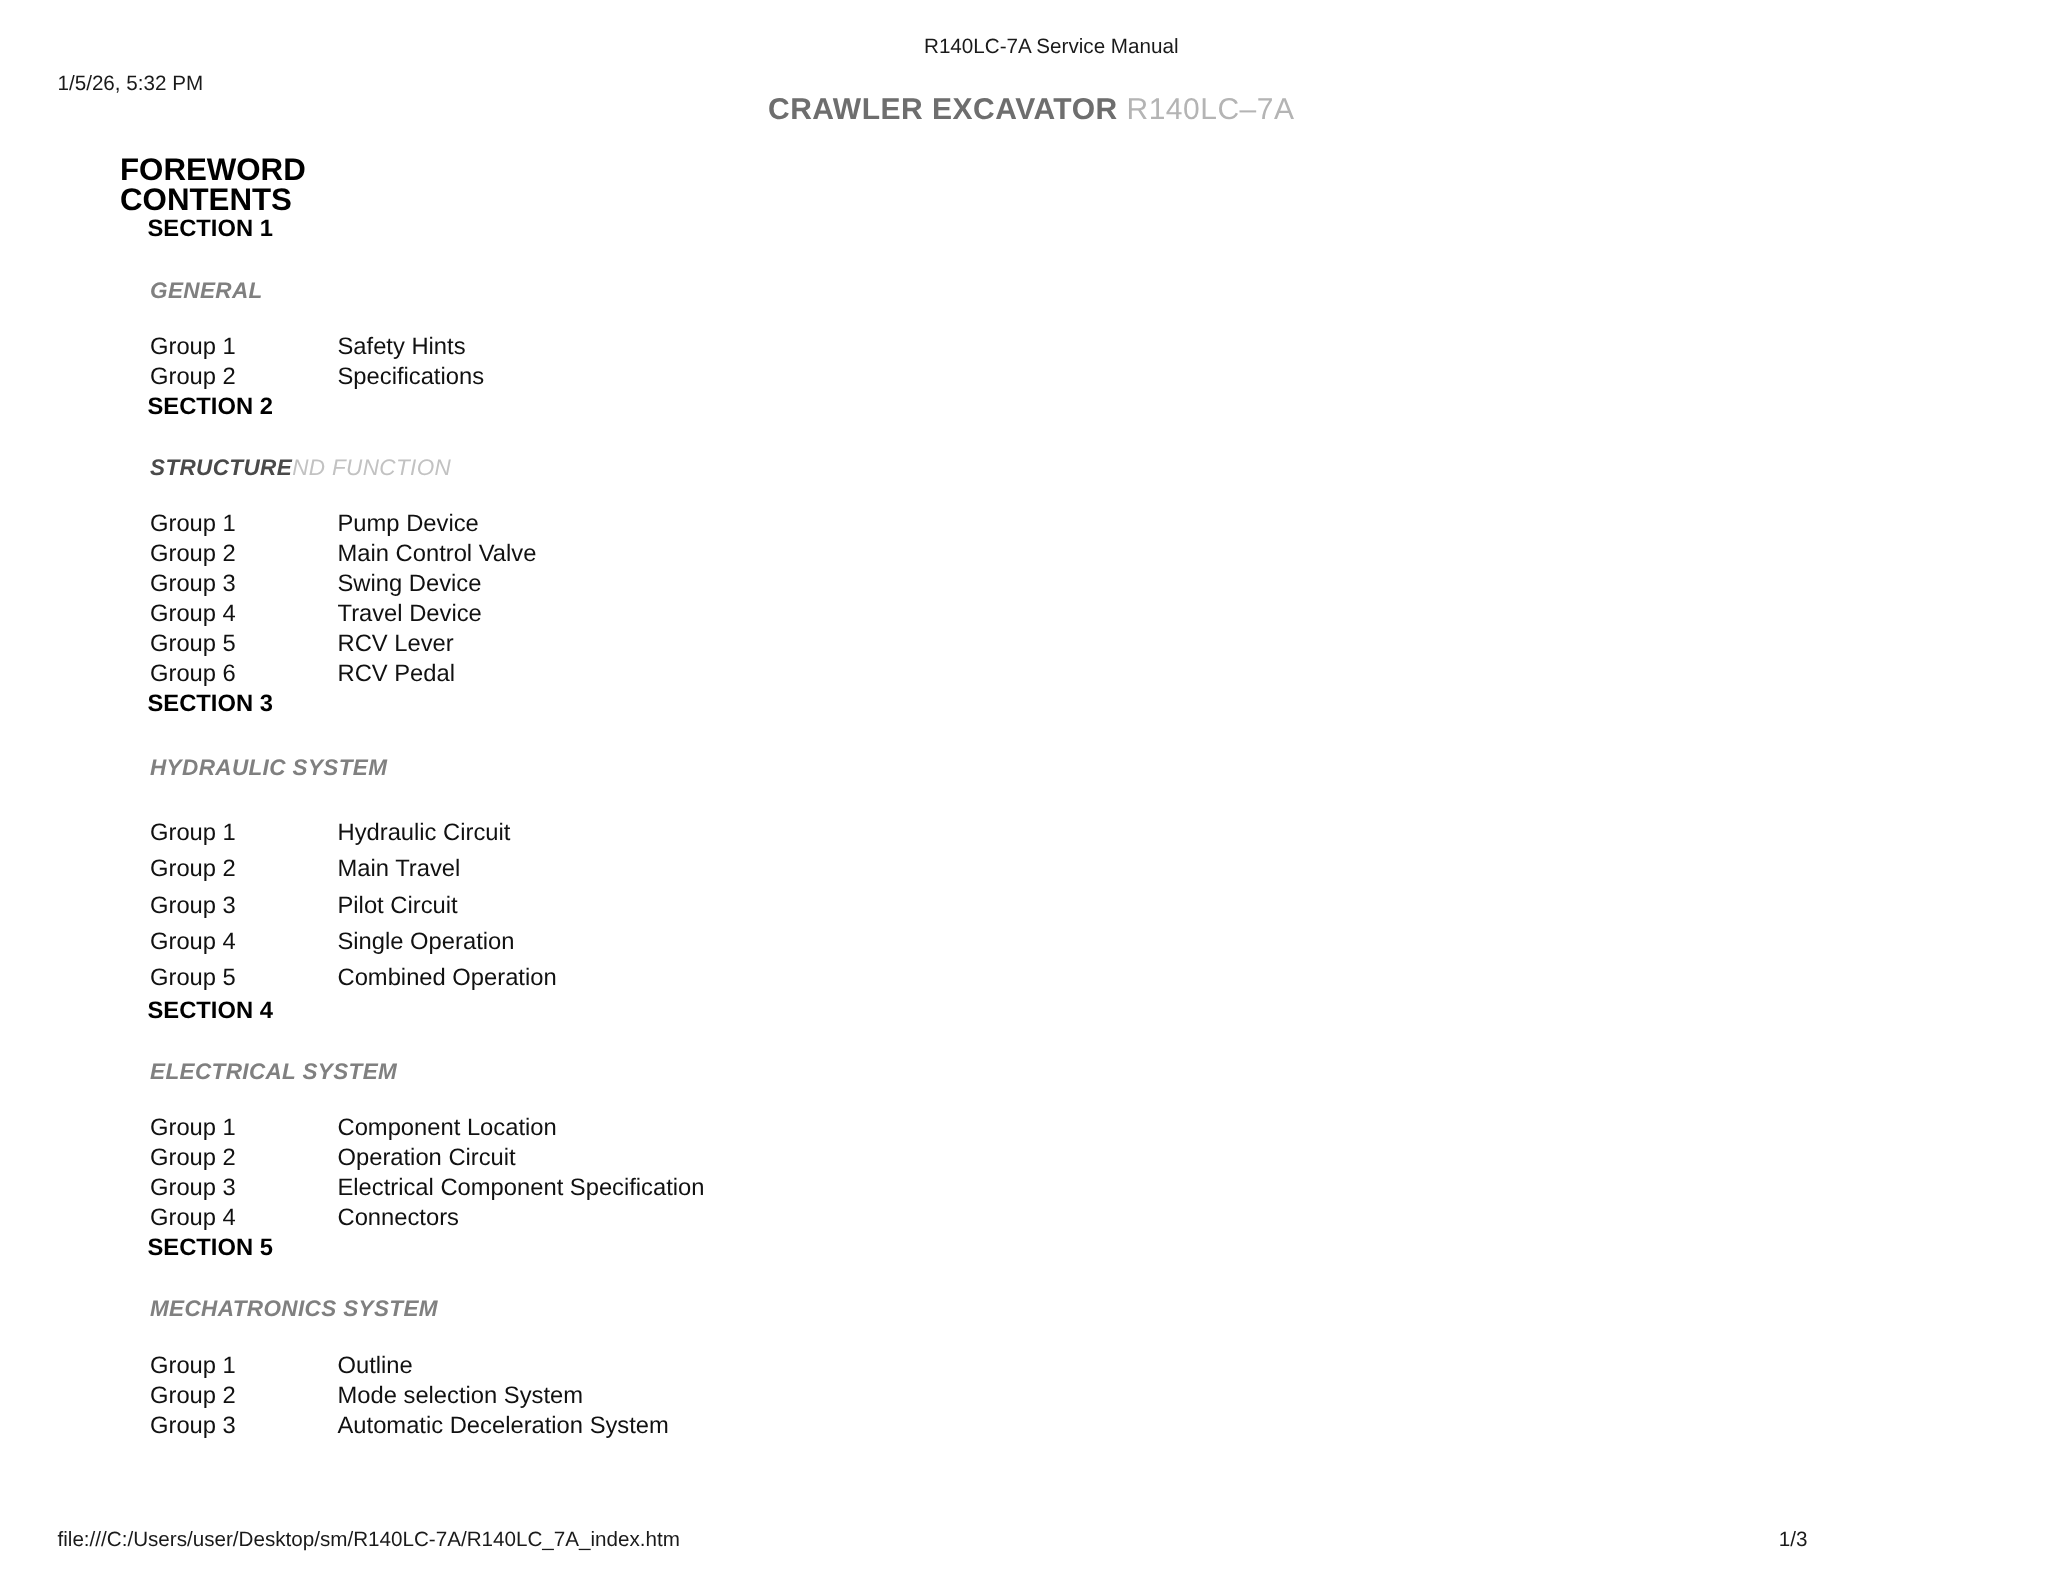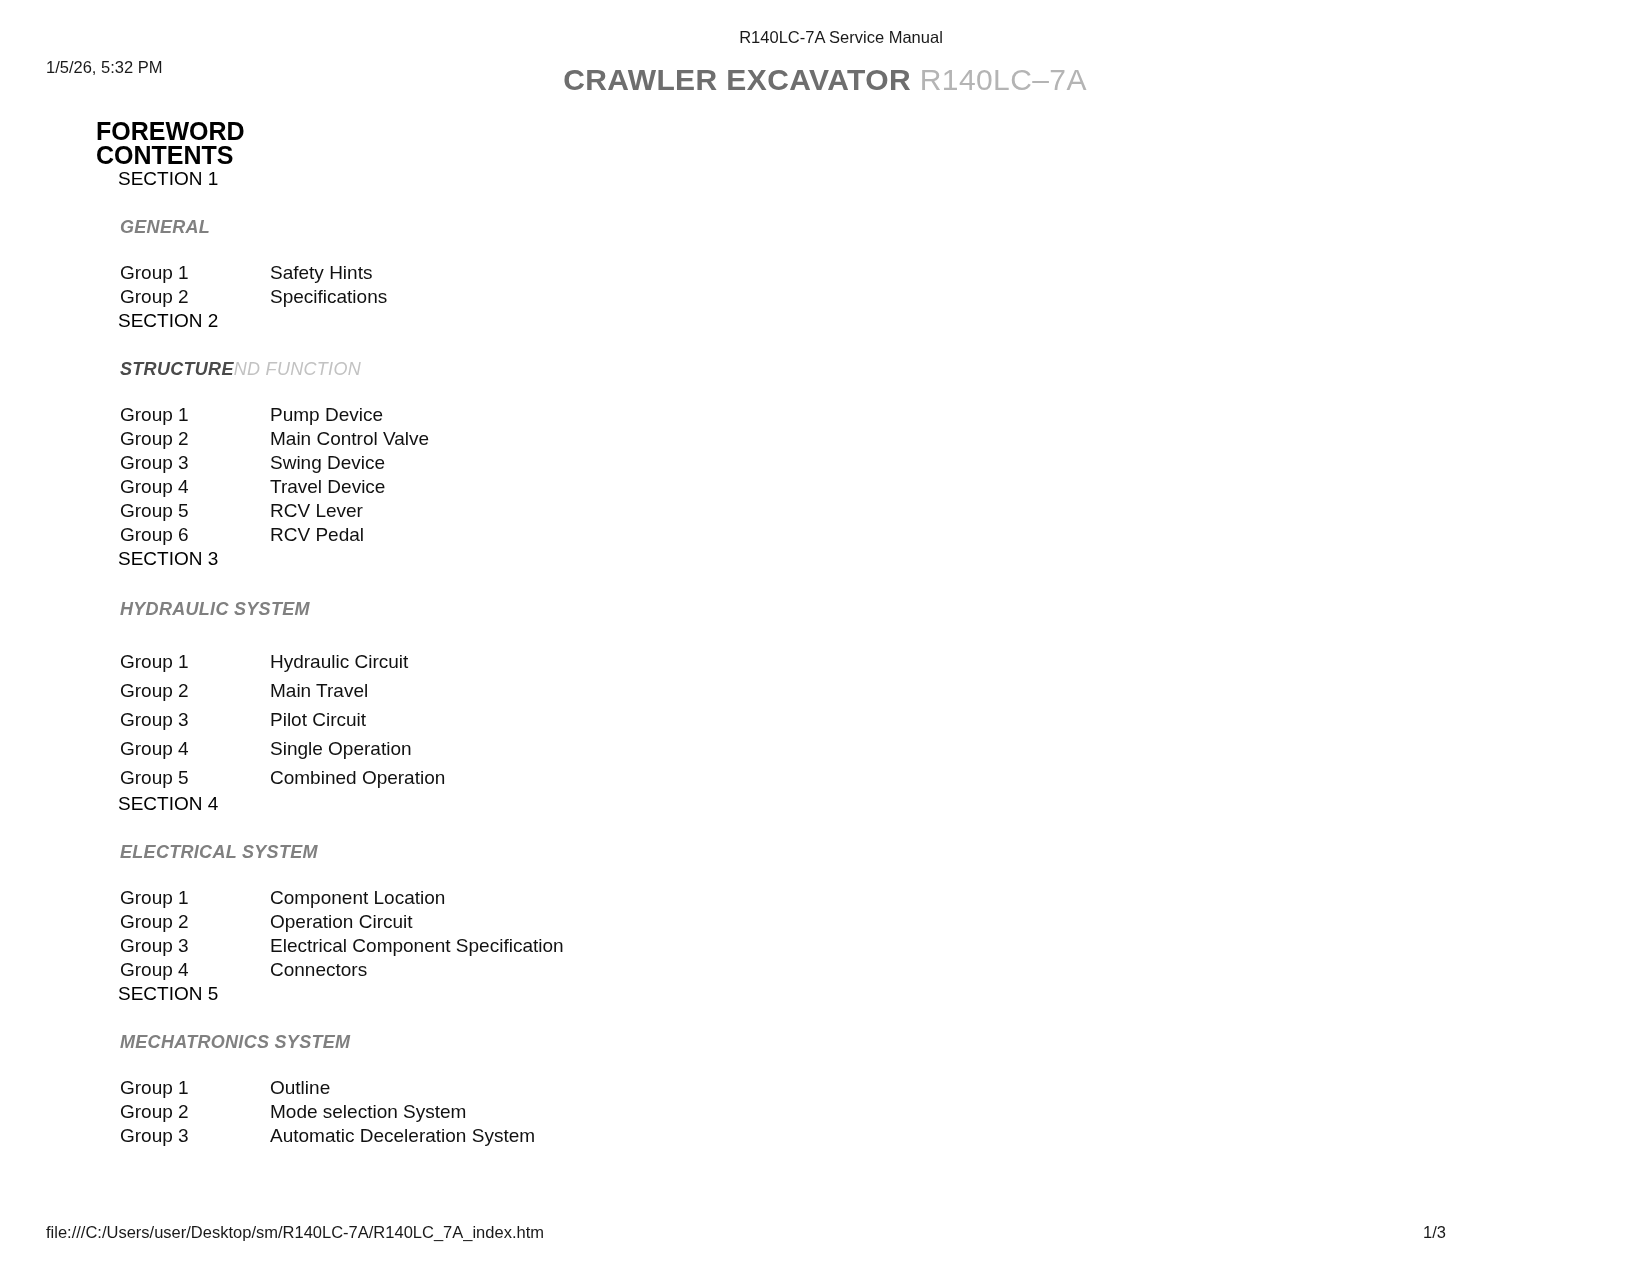--- a/index.html
+++ b/index.html
@@ -68,23 +68,23 @@
   
   .doc {
     position: absolute;
     left: 0;
     top: 62px;
     width: 1650px;
   }
 
   .doc-title {
     text-align: center;
-    font-size: 30px;
+    font-size: 24px;
     letter-spacing: 0.4px;
-    margin: 1px;
+    margin: 12px;
     padding: 0;
     font-weight: 400;
     white-space: nowrap;
   }
   .doc-title .t-main {
     color: #6e6e6e;
     font-weight: 600;
   }
   .doc-title .t-model {
     color: #b4b4b4;
@@ -99,21 +99,21 @@
   .lvl-top {
     font-size: 25px;
     font-weight: bold;
     color: #000000;
     line-height: 24px;
     white-space: nowrap;
   }
 
   .lvl-section {
     font-size: 19px;
-    font-weight: normal;
+    font-weight: bold;
     color: #000000;
     line-height: 24px;
     padding-left: 22px;
     white-space: nowrap;
   }
 
   .lvl-sysname {
     font-size: 18px;
     font-weight: bold;
     color: #808080;

